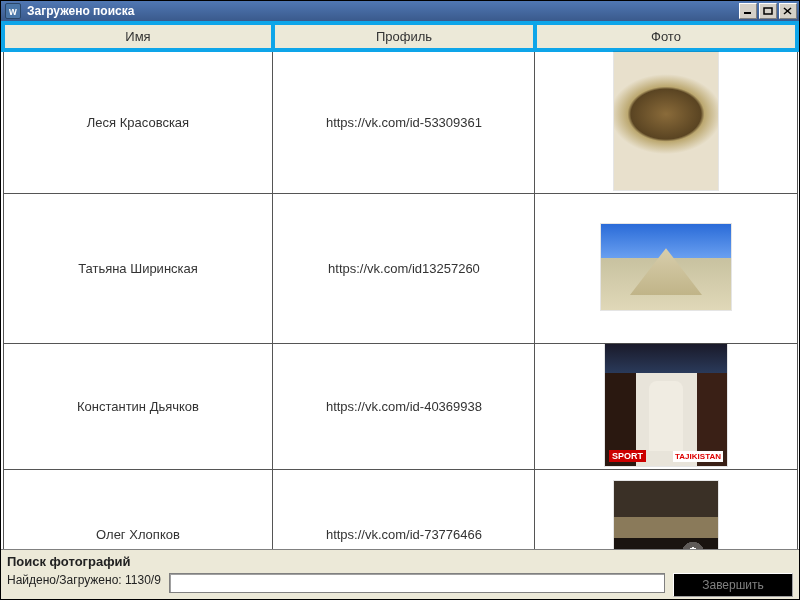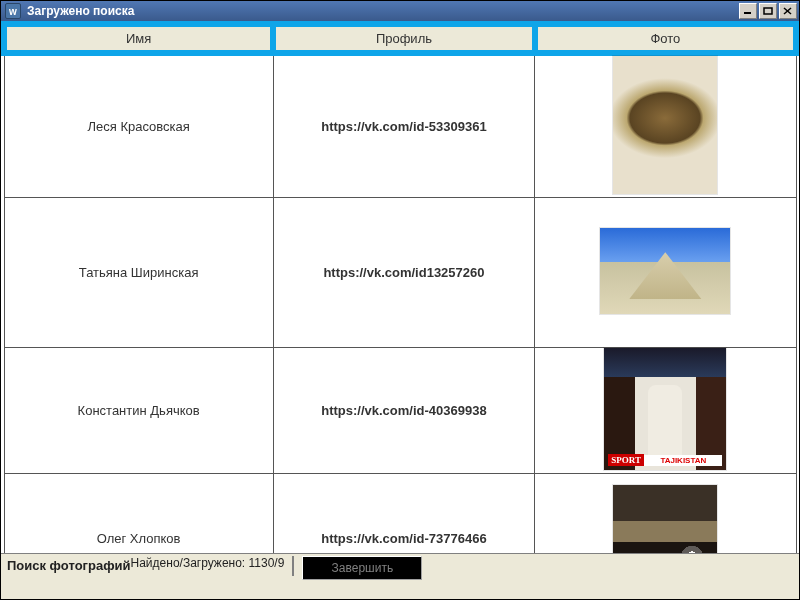--- a/index.html
+++ b/index.html
@@ -52,39 +52,39 @@
     overflow: hidden;
     position: relative;
   }
   table.results {
     width: 100%;
     border-collapse: collapse;
     table-layout: fixed;
   }
   table.results th {
     background: #ece9d8;
-    border: 6px solid #0ea5e9;
+    border: 4px solid #0ea5e9;
     font-weight: normal;
     color: #333;
     font-size: 13px;
     padding: 4px 0;
   }
   table.results td {
     border: 1px solid #555;
     text-align: center;
     vertical-align: middle;
     color: #333;
     font-size: 13px;
     padding: 0;
   }
   table.results tr.datarow td { height: 130px; }
   table.results tr.datarow:nth-child(3) td { height: 150px; }
   table.results tr.datarow:nth-child(4) td { height: 114px; }
   .name-cell { font-weight: normal; color: #1a1a3a; }
-  .profile-cell { font-weight: bold; color: #1a1a5a; margin-top: 8px; }
+  .profile-cell { font-weight: normal; color: #1a1a5a; margin-top: 8px; }
   .photo-cell { padding: 4px; }
   .thumb {
     display: inline-block;
     box-shadow: 0 0 0 1px rgba(0,0,0,0.1);
   }
   
   .thumb1 { width: 104px; height: 138px; background:
     radial-gradient(ellipse 70px 50px at 50% 45%, #8a6b3a 0%, #5a4422 50%, #bca870 55%, #e8e0cc 80%),
     linear-gradient(#e8e0cc,#cfc4a0); }
   .thumb2 { width: 130px; height: 86px; background:
@@ -92,33 +92,33 @@
   .thumb2::after{content:"";position:absolute;left:22%;top:28%;width:56%;height:55%;
     background: linear-gradient(#d8ceac,#c0b488); clip-path: polygon(0 100%,50% 0,100% 100%);}
   .thumb3 { width: 122px; height: 122px; background:
     linear-gradient(to right, #2a1810 0 25%, #e8e4da 25% 75%, #3a2016 75% 100%),
     #d8d4ca; position:relative; }
   .thumb3::before{content:"";position:absolute;left:0;top:0;right:0;height:24%;
     background: linear-gradient(#1a1a2a,#2a3a5a);}
   .thumb3::after{content:"";position:absolute;left:36%;top:30%;width:28%;height:58%;
     background:#f0ece2;border-radius:8px 8px 0 0;}
   .thumb3 .tag{position:absolute;left:4px;bottom:4px;font-size:9px;font-weight:bold;
-    color:#fff;background:#c00;padding:1px 3px;font-family:Liberation Serif, serif;}
+    color:#fff;background:#c00;padding:1px 3px;}
   .thumb3 .tag2{position:absolute;right:4px;bottom:4px;font-size:8px;font-weight:bold;
-    color:#d00;background:#fff;padding:1px 16px;}
+    color:#d00;background:#fff;padding:1px 2px;}
   .thumb4 { width: 104px; height: 104px; background:
     linear-gradient(to bottom, #3a3026 0 35%, #8a7a5a 35% 55%, #1a1410 55% 100%); position:relative;}
   .thumb4::after{content:"";position:absolute;right:12%;bottom:18%;width:26px;height:26px;
     background: radial-gradient(circle,#fff 0 30%,rgba(255,255,255,0.3) 31% 60%,transparent 61%);
     border-radius:50%;}
   .statusbar {
     height: 50px;
     background: #ece9d8;
     border-top: 1px solid #808080;
-    display: flex; flex-direction: row;
+    display: flex; flex-direction: column;
     padding: 2px 6px 4px;
   }
   .status-title { font-weight: bold; font-size: 13px; color: #222; padding: 2px 0 4px; }
   .status-row { display: flex; gap: 8px; }
   .status-text { font-size: 12px; color: #222; white-space: nowrap; }
   .progress {
     flex: 1 1 auto;
     height: 20px;
     border: 1px solid #808080;
     background: #fff;

